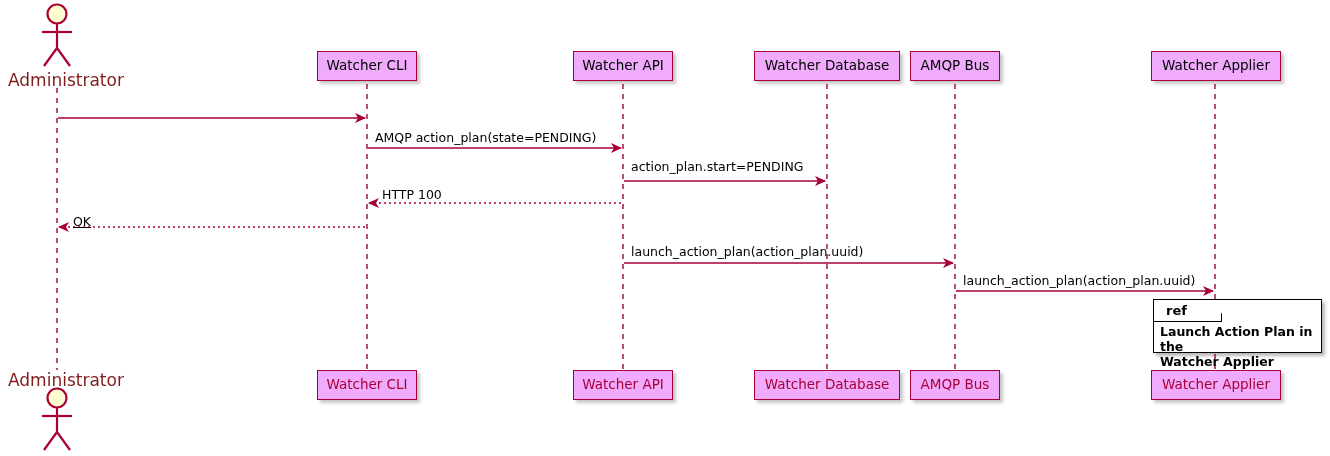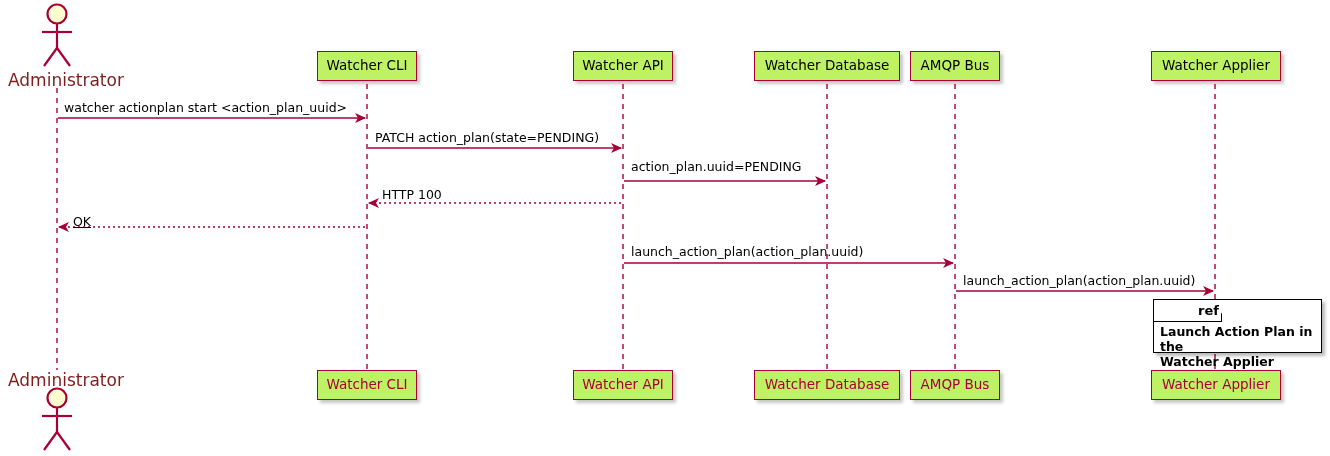--- a/index.html
+++ b/index.html
@@ -22,21 +22,21 @@
     left: 0;
     top: 0;
     width: 1330px;
     height: 456px;
   }
 
   
   .pbox {
     position: absolute;
     box-sizing: border-box;
-    background: #bef264;
+    background: #f0abfc;
     border: 1.5px solid #A80036;
     box-shadow: 3px 3px 3px rgba(0,0,0,0.22);
     display: flex;
     align-items: center;
     justify-content: center;
     font-size: 13.5px;
     line-height: 1;
     white-space: nowrap;
     color: #000000;
   }
@@ -81,21 +81,20 @@
     clip-path: polygon(0 0, 56px 0, 100% 62%, 100% 100%, 0 100%);
   }
   .ref-tab-label {
     position: absolute;
     left: 12px;
     top: 4px;
     font-size: 13px;
     font-weight: bold;
     color: #000000;
     line-height: 1;
-    margin-left: 32px;
   }
   .ref-body {
     position: absolute;
     left: 6px;
     top: 24px;
     font-size: 12.5px;
     color: #000000;
     line-height: 15px;
     white-space: pre-line;
     font-weight: bold;
@@ -184,28 +183,25 @@
     <span>Watcher Applier</span>
   </div>
 
   <div class="actor-label" style="left:8px; top:72px;">
     <span>Administrator</span>
   </div>
   <div class="actor-label" style="left:8px; top:372px;">
     <span>Administrator</span>
   </div>
 
-  <div class="msg" style="left:64px; top:102px;">
-    <span>watcher actionplan start &lt;action_plan_uuid&gt;</span>
-  </div>
   <div class="msg" style="left:375px; top:132px;">
-    <span>PATCH action_plan(state=PENDING)</span>
+    <span>AMQP action_plan(state=PENDING)</span>
   </div>
   <div class="msg" style="left:631px; top:161px;">
-    <span>action_plan.uuid=PENDING</span>
+    <span>action_plan.start=PENDING</span>
   </div>
   <div class="msg" style="left:382px; top:189px;">
     <span>HTTP 100</span>
   </div>
   <div class="msg" style="left:73px; top:216px;text-decoration:underline;">
     <span>OK</span>
   </div>
   <div class="msg" style="left:631px; top:246px;">
     <span>launch_action_plan(action_plan.uuid)</span>
   </div>

